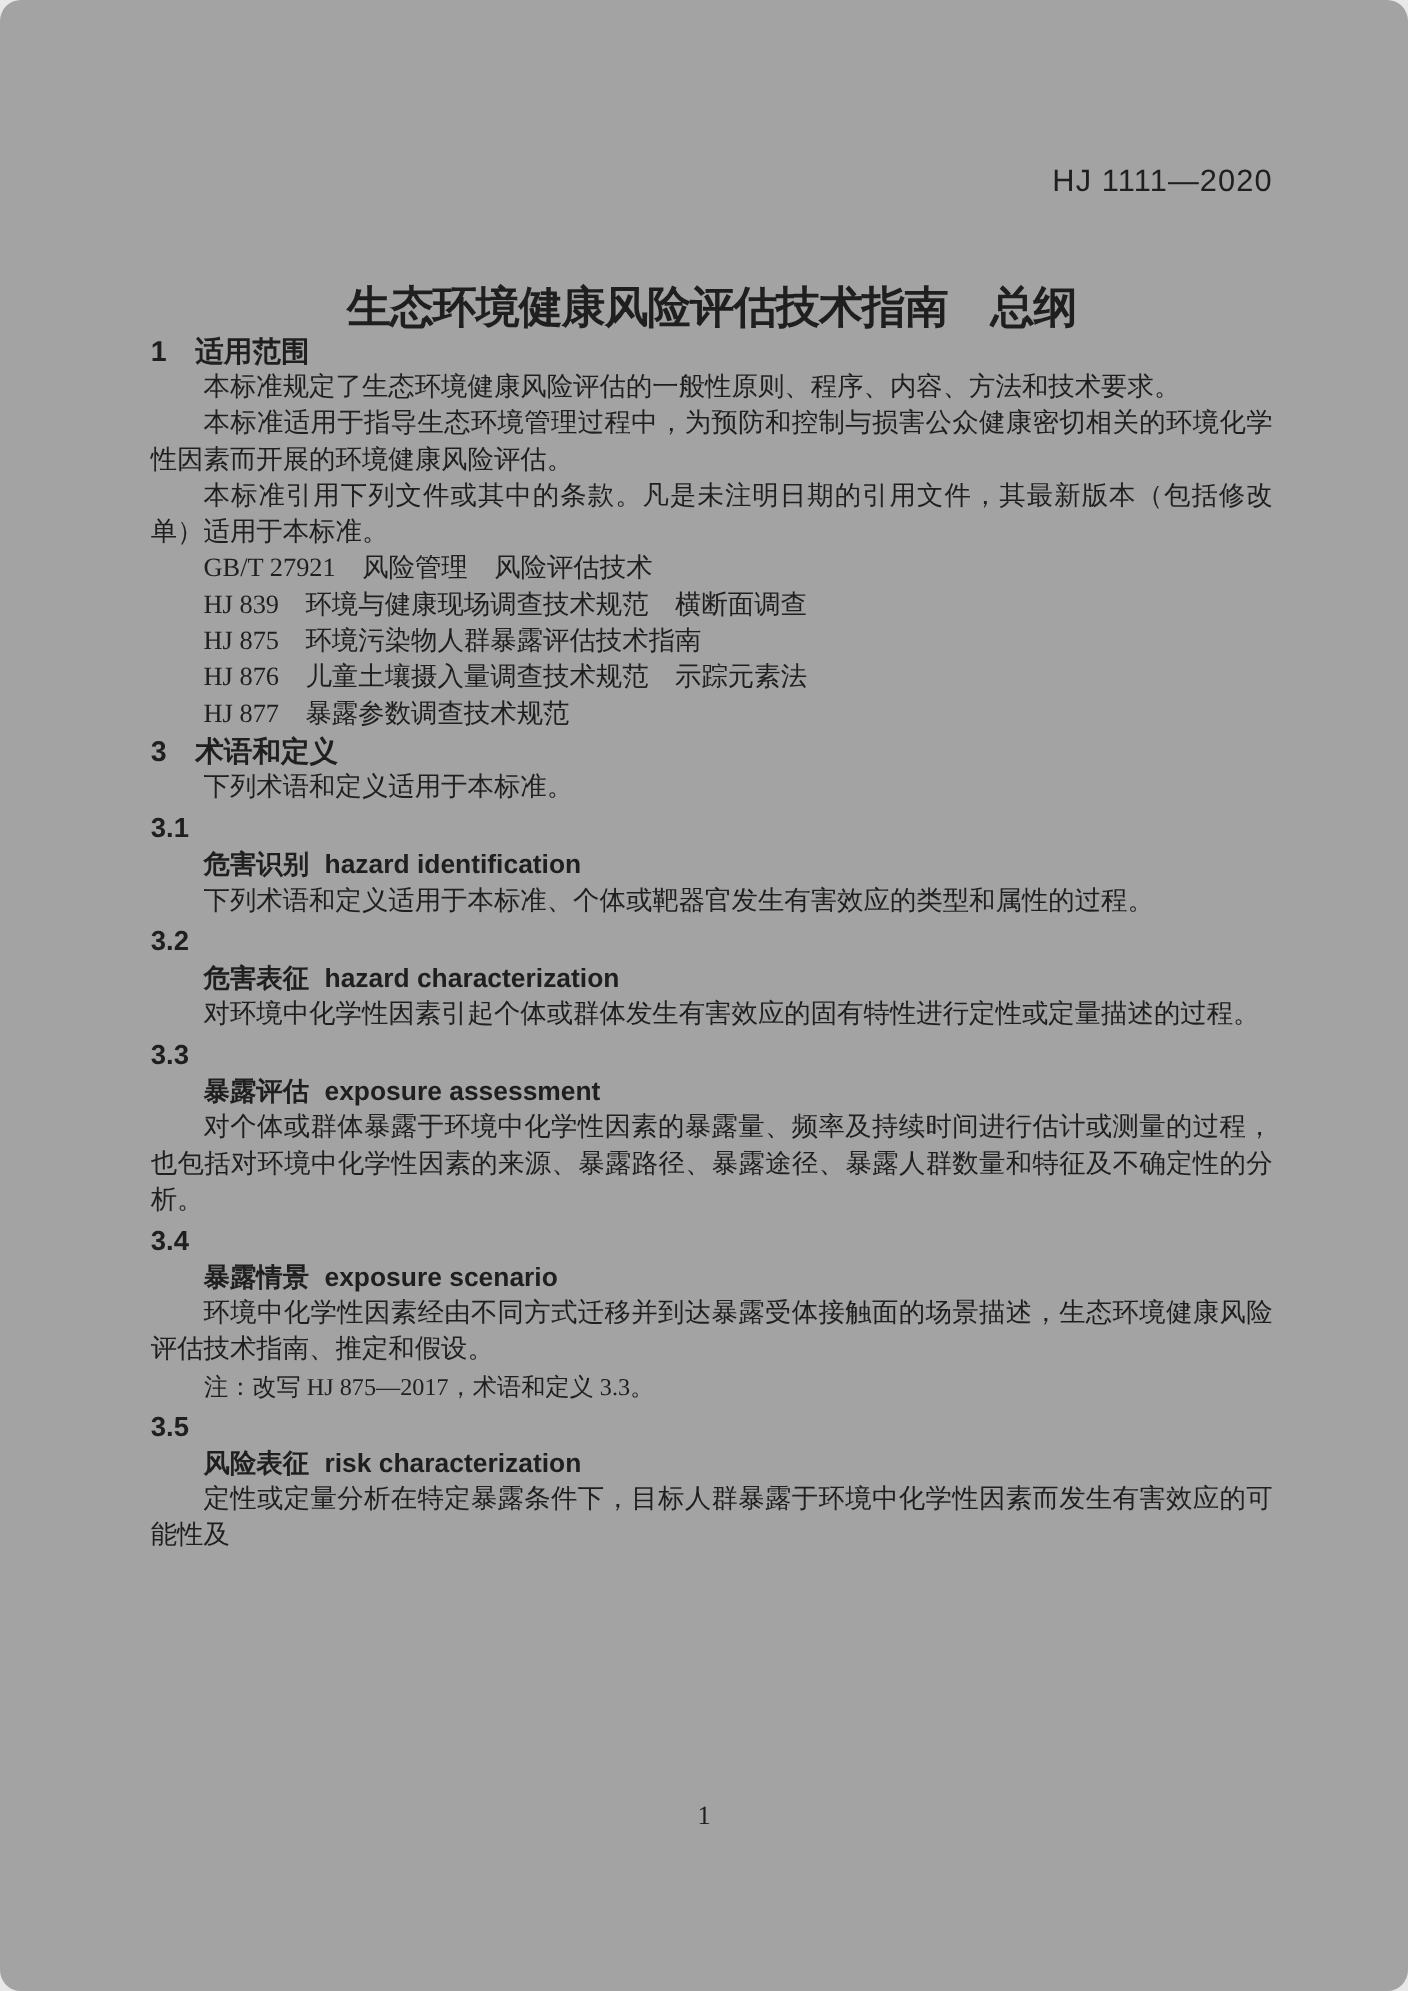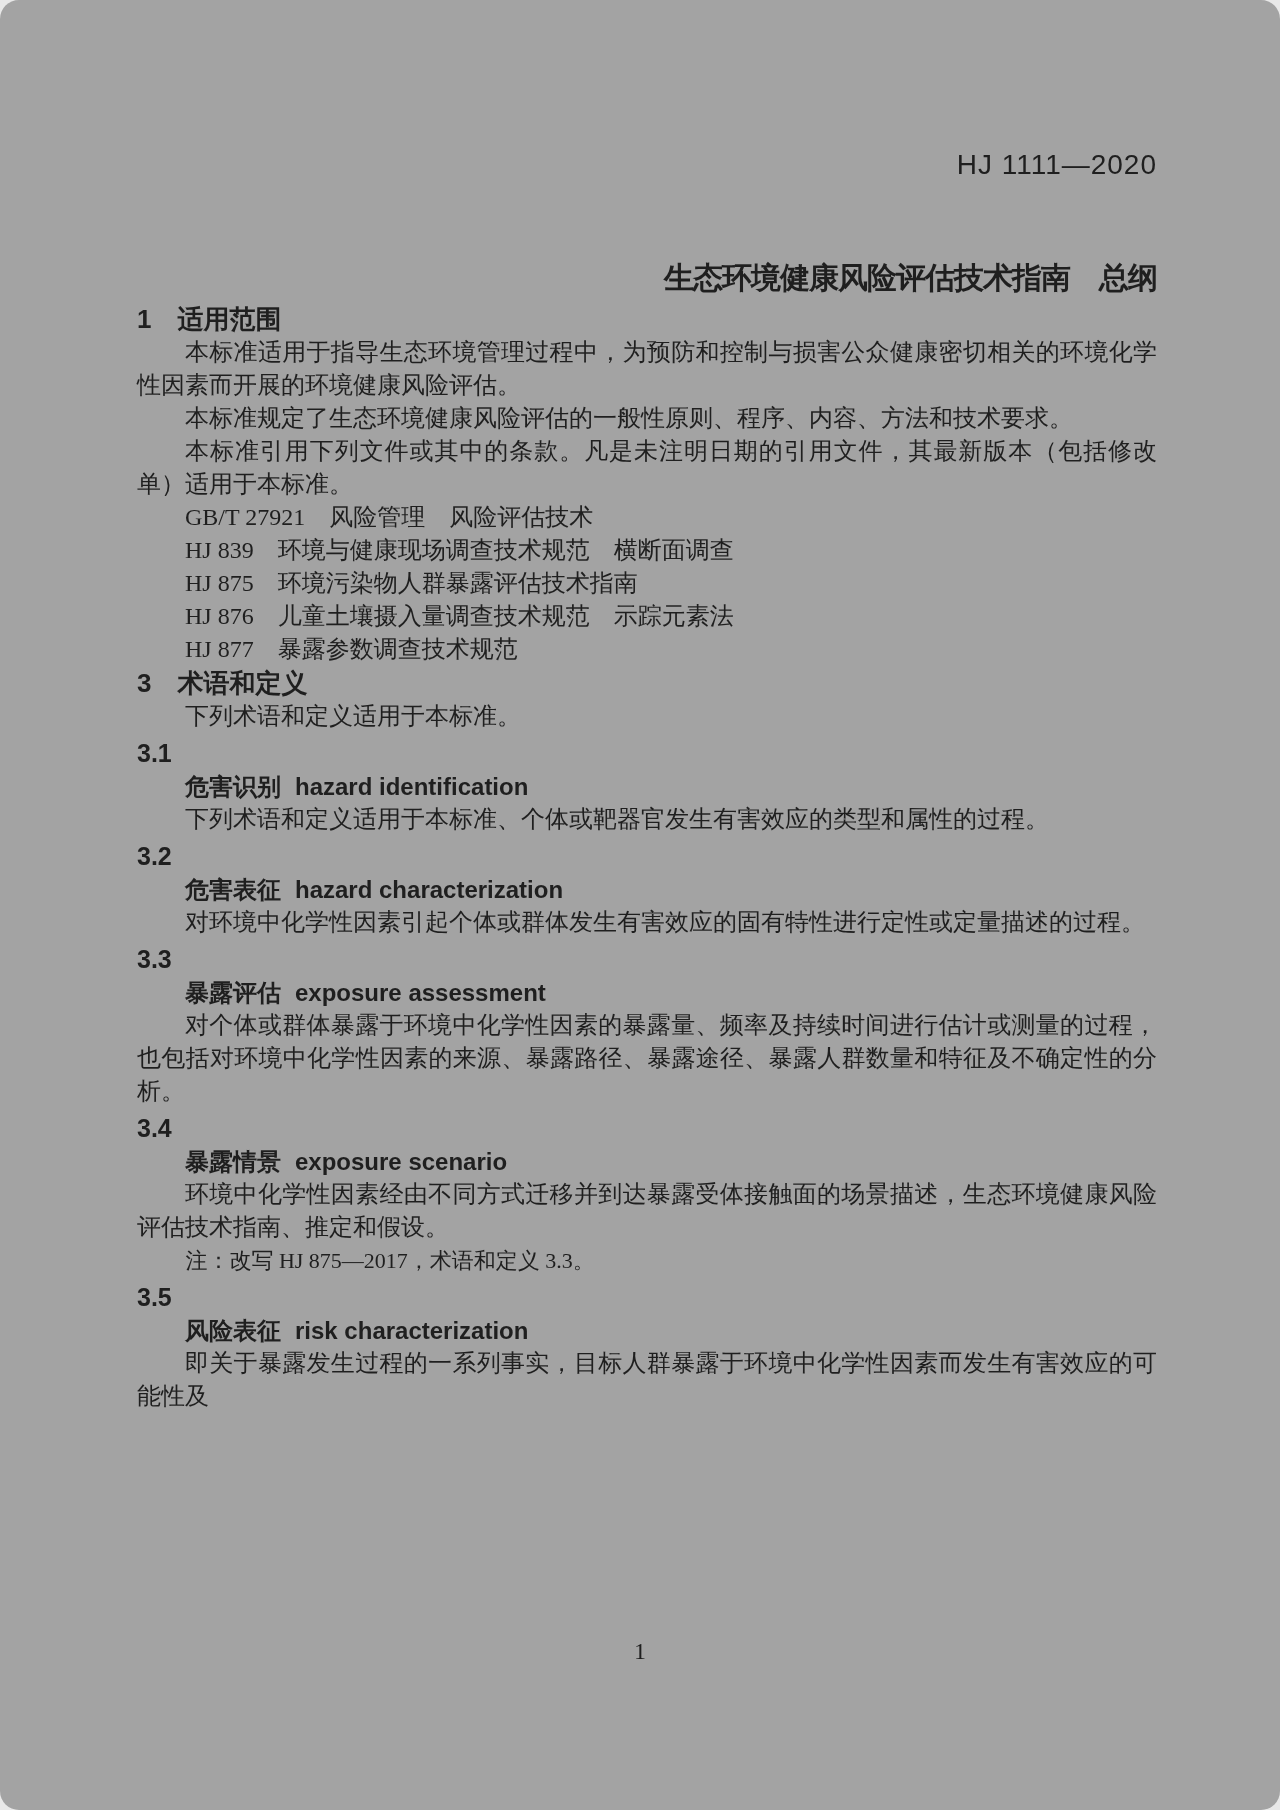--- a/index.html
+++ b/index.html
@@ -22,24 +22,24 @@
   .doc-code {
     padding-top: 150px;
     text-align: right;
     font-family: "Liberation Sans", "DejaVu Sans", sans-serif;
     font-size: 28px;
     line-height: 30px;
     letter-spacing: 1px;
   }
   .doc-title {
     margin: 78px 0 0 0;
-    text-align: right;
-    font-family: Liberation Mono, monospace;
+    text-align: center;
+    font-family: Liberation Sans, sans-serif;
     font-weight: bold;
-    font-size: 30px;
+    font-size: 40px;
     line-height: 44px;
     letter-spacing: -1px;
   }
   h2.sec {
     margin: 0;
     font-family: "Liberation Sans", "DejaVu Sans", sans-serif;
     font-weight: bold;
     font-size: 26px;
     line-height: 34px;
   }
@@ -93,22 +93,22 @@
 <body>
 
 <div class="page">
   <div class="inner">
 
     <div class="doc-code">HJ 1111—2020</div>
 
     <h1 class="doc-title">生态环境健康风险评估技术指南　总纲</h1>
 
     <h2 class="sec mt-sec1">1　适用范围</h2>
+    <p class="body indent mt-p1">本标准规定了生态环境健康风险评估的一般性原则、程序、内容、方法和技术要求。</p>
     <p class="body indent">本标准适用于指导生态环境管理过程中，为预防和控制与损害公众健康密切相关的环境化学性因素而开展的环境健康风险评估。</p>
-    <p class="body indent mt-p1">本标准规定了生态环境健康风险评估的一般性原则、程序、内容、方法和技术要求。</p>
 
     <p class="body indent mt-p2">本标准引用下列文件或其中的条款。凡是未注明日期的引用文件，其最新版本（包括修改单）适用于本标准。</p>
     <div class="ref-list">
       <p class="body ref">GB/T 27921　风险管理　风险评估技术</p>
       <p class="body ref">HJ 839　环境与健康现场调查技术规范　横断面调查</p>
       <p class="body ref">HJ 875　环境污染物人群暴露评估技术指南</p>
       <p class="body ref">HJ 876　儿童土壤摄入量调查技术规范　示踪元素法</p>
       <p class="body ref">HJ 877　暴露参数调查技术规范</p>
     </div>
 
@@ -136,19 +136,19 @@
     <div class="clause">
       <div class="clause-num">3.4</div>
       <div class="term"><span class="zh">暴露情景</span><span class="en">exposure scenario</span></div>
       <p class="body indent">环境中化学性因素经由不同方式迁移并到达暴露受体接触面的场景描述，生态环境健康风险评估技术指南、推定和假设。</p>
       <p class="body note">注：改写 HJ 875—2017，术语和定义 3.3。</p>
     </div>
 
     <div class="clause">
       <div class="clause-num">3.5</div>
       <div class="term"><span class="zh">风险表征</span><span class="en">risk characterization</span></div>
-      <p class="body indent">即关于暴露发生过程的一系列事实，目标人群暴露于环境中化学性因素而发生有害效应的可能性及</p>
+      <p class="body indent">定性或定量分析在特定暴露条件下，目标人群暴露于环境中化学性因素而发生有害效应的可能性及</p>
     </div>
 
   </div>
 
   <div class="page-num">1</div>
 </div>
 
 </body></html>

